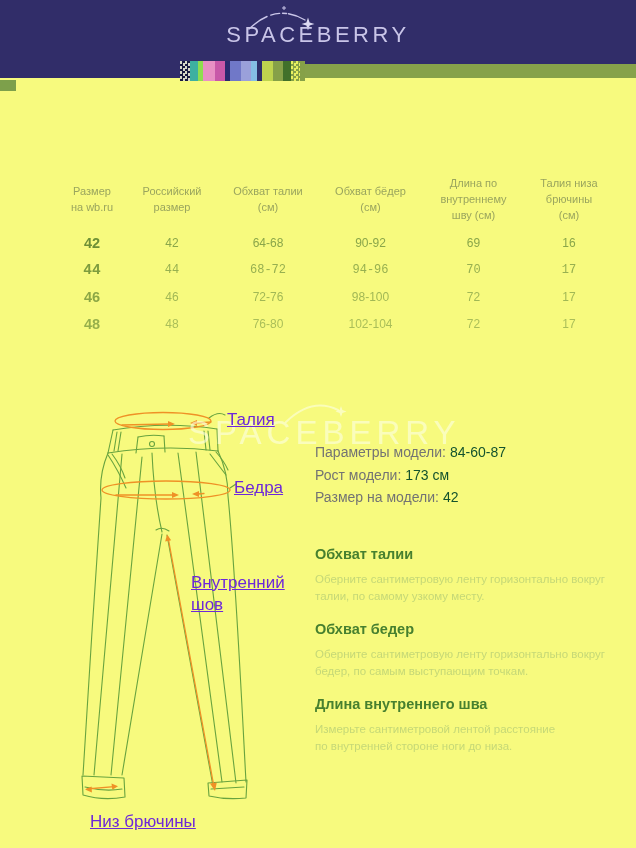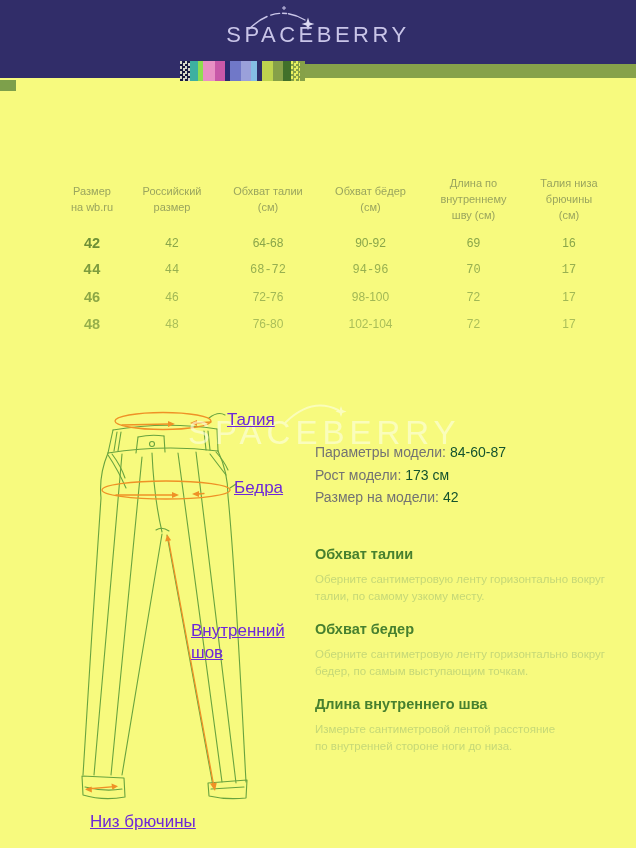--- a/index.html
+++ b/index.html
@@ -53,21 +53,21 @@
   
   .watermark{ position:absolute; left:188px; top:414px; font-size:33px; letter-spacing:5px;
               color:#fdffe2; opacity:.62; z-index:5; }
   .wm-comet{ position:absolute; left:284px; top:397px; z-index:5; }
 
   
   .pants{ position:absolute; left:50px; top:408px; z-index:3; }
   .dlabel{ position:absolute; z-index:6; font-size:17px; color:#6d28d9; white-space:pre-line; line-height:22px;text-decoration:underline; }
   .lbl-waist{ left:227px; top:409px; }
   .lbl-hips{ left:234px; top:477px; }
-  .lbl-seam{ left:191px; top:572px;margin-top:48px; }
+  .lbl-seam{ left:191px; top:572px; }
   .lbl-bottom{ left:90px; top:811px; }
 
   
   .model-info{ position:absolute; left:315px; top:444px; z-index:6; }
   .mi-line{ height:22.5px; font-size:14px; }
   .mi-label{ color:#737373; font-weight:500; }
   .mi-value{ color:#14532d; margin-left:4px; }
   .section{ position:absolute; left:315px; width:315px; z-index:6; }
   .sec-1{ top:546px; } .sec-2{ top:621px; } .sec-3{ top:696px; }
   .section h3{ font-size:14.5px; font-weight:600; color:#47802f; margin-bottom:9px; }

